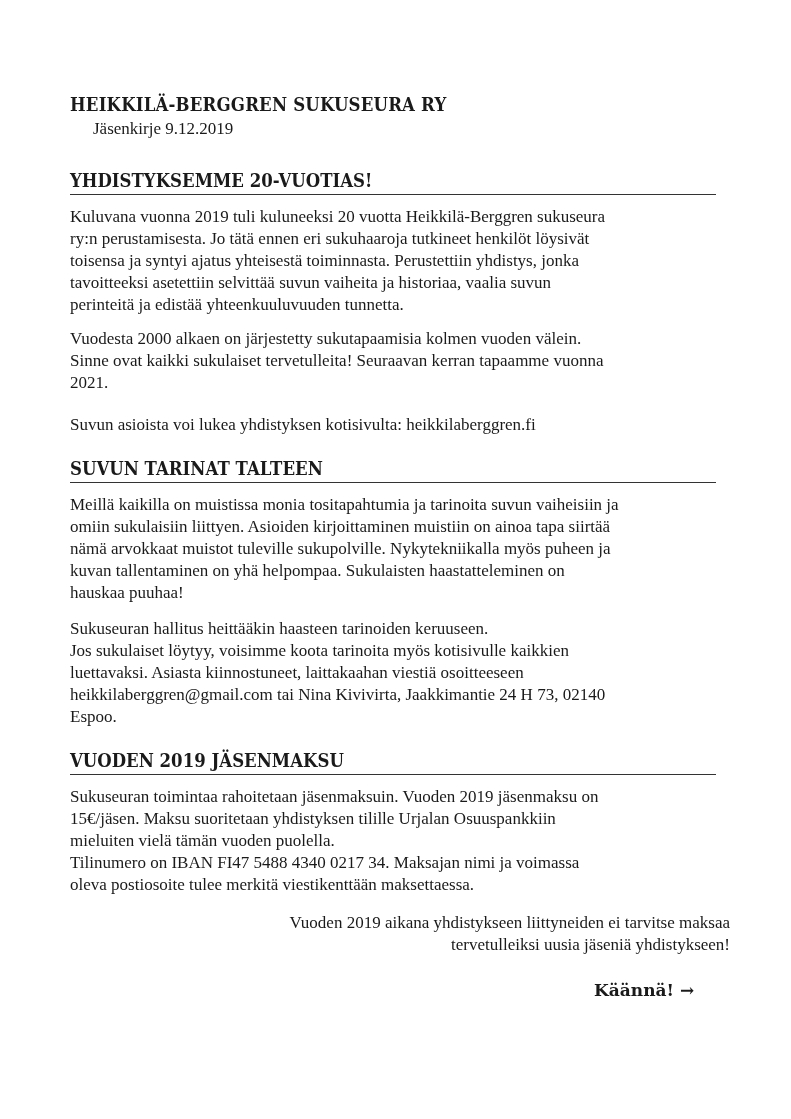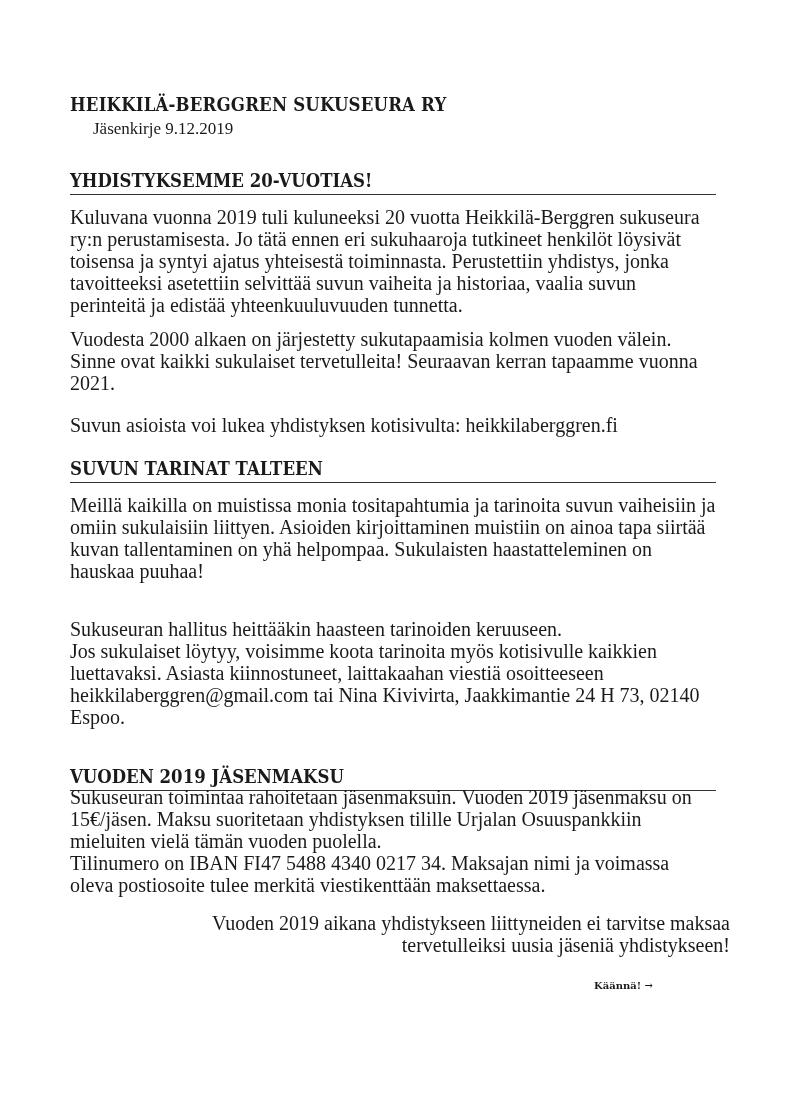--- a/index.html
+++ b/index.html
@@ -21,26 +21,26 @@
   }
   .section-heading {
     position: absolute; left: 0; width: 646px;
     font-family: "DejaVu Serif", serif; font-weight: bold;
     font-size: 18px; padding-bottom: 3px;
     border-bottom: 1.5px solid #333; white-space: nowrap;
   }
   .section-heading span { display: inline-block; transform: scaleX(0.92); transform-origin: left; }
   .para {
     position: absolute; left: 0; width: 660px;
-    font-size: 20px; line-height: 22px; white-space: nowrap;
+    font-size: 17px; line-height: 22px; white-space: nowrap;
   }
   .para b { font-weight: normal; }
   .turn {
     position: absolute; top: 980px; left: 524px;
-    font-family: "DejaVu Serif", serif; font-weight: bold; font-size: 10px;
+    font-family: "DejaVu Serif", serif; font-weight: bold; font-size: 17px;
     white-space: nowrap;
   }
 </style>
 </head>
 <body>
 
 <div class="page">
   <div class="org-title">HEIKKILÄ-BERGGREN SUKUSEURA RY</div>
   <div class="subtitle">Jäsenkirje 9.12.2019</div>
 
@@ -58,32 +58,33 @@
     <div>2021.</div>
   </div>
   <div class="para" style="top:414px;">
     <span>Suvun asioista voi lukea yhdistyksen kotisivulta: </span><b>heikkilaberggren.fi</b>
   </div>
 
   <div class="section-heading" style="top:458px;"><span>SUVUN TARINAT TALTEEN</span></div>
   <div class="para" style="top:494px;">
     <div>Meillä kaikilla on muistissa monia tositapahtumia ja tarinoita suvun vaiheisiin ja</div>
     <div>omiin sukulaisiin liittyen. Asioiden kirjoittaminen muistiin on ainoa tapa siirtää</div>
+    <div>nämä arvokkaat muistot tuleville sukupolville. Nykytekniikalla myös puheen ja</div>
     <div>kuvan tallentaminen on yhä helpompaa. Sukulaisten haastatteleminen on</div>
     <div>hauskaa puuhaa!</div>
   </div>
   <div class="para" style="top:618px;">
     <div><b>Sukuseuran hallitus heittääkin haasteen tarinoiden keruuseen.</b></div>
     <div>Jos sukulaiset löytyy, voisimme koota tarinoita myös kotisivulle kaikkien</div>
     <div>luettavaksi. Asiasta kiinnostuneet, laittakaahan viestiä osoitteeseen</div>
     <div><b>heikkilaberggren@gmail.com</b><span> tai Nina Kivivirta, Jaakkimantie 24 H 73, 02140</span></div>
     <div>Espoo.</div>
   </div>
 
-  <div class="section-heading" style="top:750px;margin-top:16px;"><span>VUODEN 2019 JÄSENMAKSU</span></div>
+  <div class="section-heading" style="top:750px;"><span>VUODEN 2019 JÄSENMAKSU</span></div>
   <div class="para" style="top:786px;">
     <div>Sukuseuran toimintaa rahoitetaan jäsenmaksuin. Vuoden 2019 jäsenmaksu on</div>
     <div><b>15€/jäsen</b><span>. Maksu suoritetaan yhdistyksen tilille Urjalan Osuuspankkiin</span></div>
     <div>mieluiten vielä tämän vuoden puolella.</div>
     <div><span>Tilinumero on </span><b>IBAN FI47 5488 4340 0217 34</b><span>. Maksajan nimi ja voimassa</span></div>
     <div>oleva postiosoite tulee merkitä viestikenttään maksettaessa.</div>
   </div>
   <div class="para" style="top:912px;text-align:right;">
     <div>Vuoden 2019 aikana yhdistykseen liittyneiden ei tarvitse maksaa</div>
     <div>tervetulleiksi uusia jäseniä yhdistykseen!</div>

